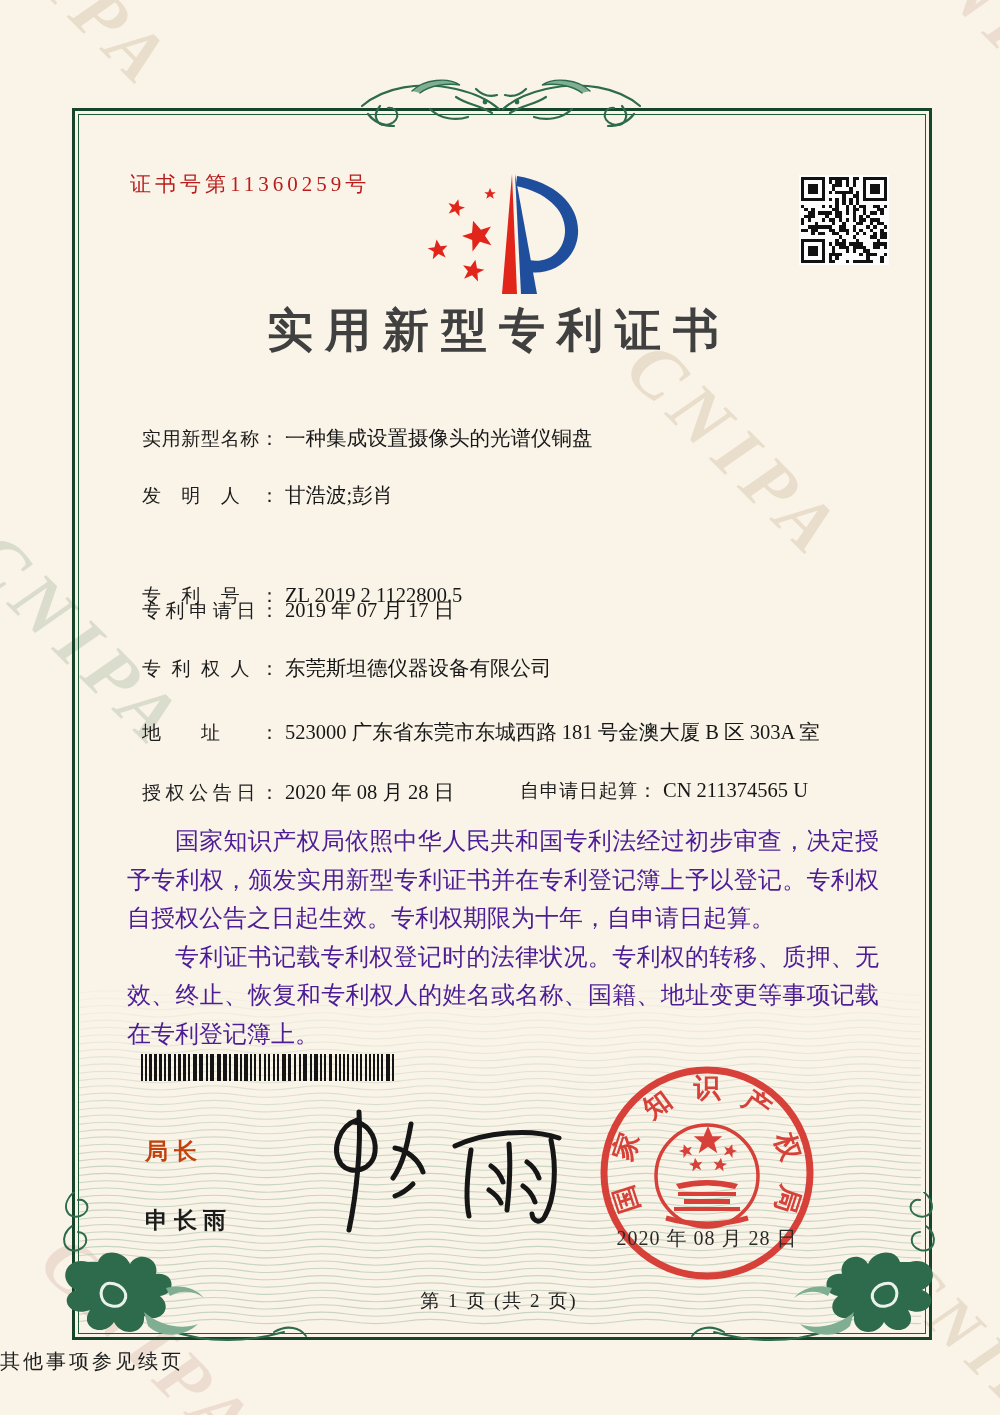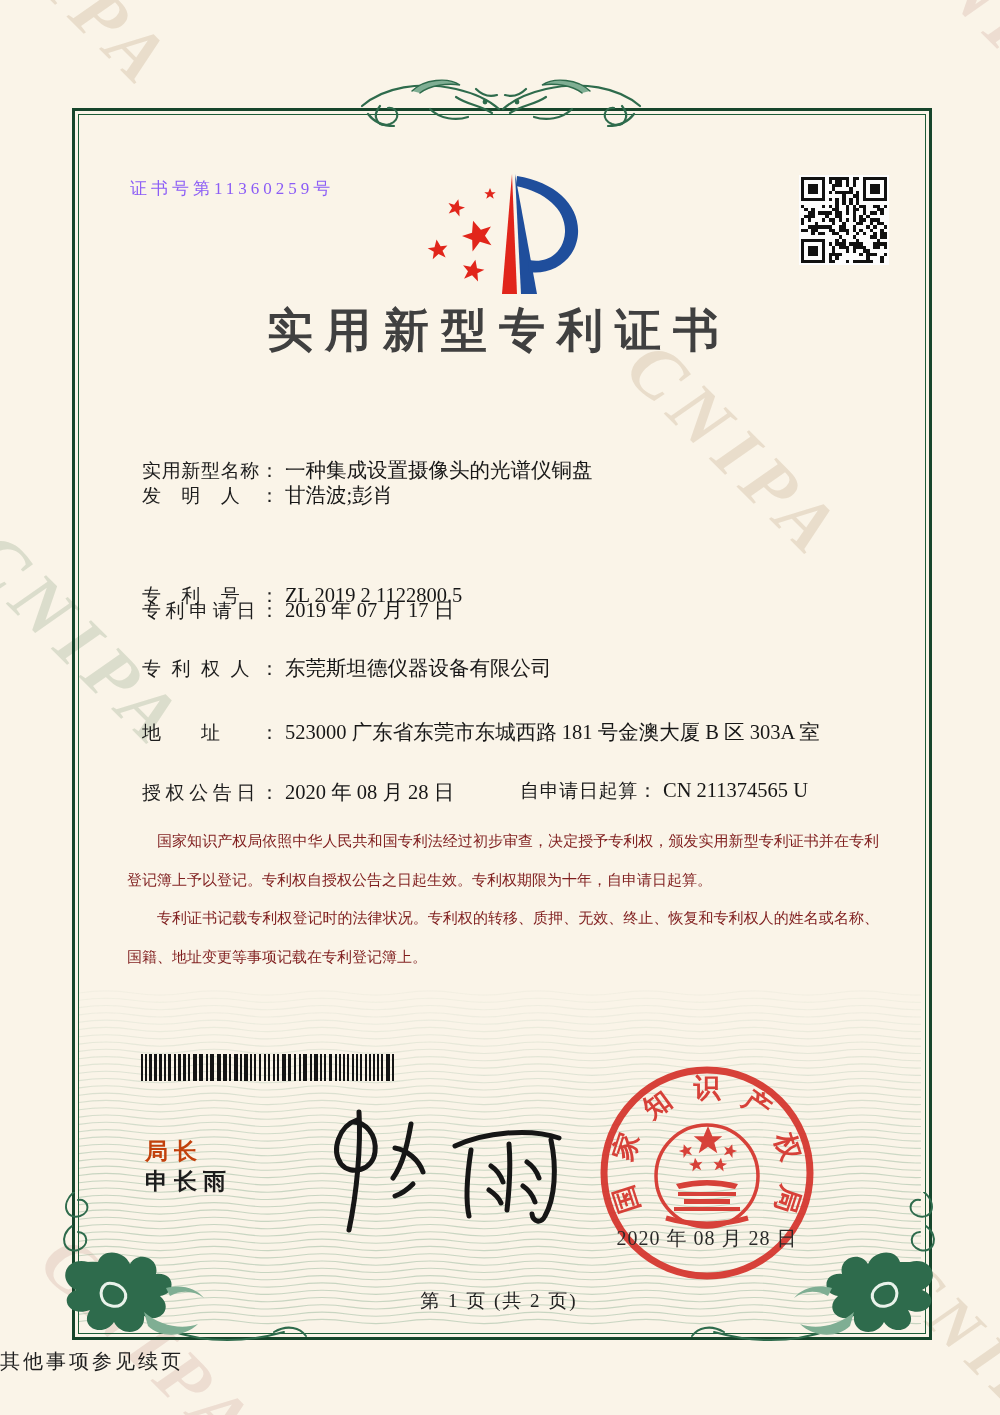--- a/index.html
+++ b/index.html
@@ -21,49 +21,49 @@
   
   .frame{
     position:absolute;left:72px;top:108px;width:854px;height:1226px;
     border:3px solid #16452b;
   }
   .frame-inner{
     position:absolute;inset:3px;border:1.5px solid #1d5c38;
   }
   
   .cert-no{
-    position:absolute;left:130px;top:170px;font-size:17px;letter-spacing:4px;color:#8b5cf6;margin-top:7px;
+    position:absolute;left:130px;top:170px;font-size:21px;letter-spacing:4px;color:#b91c1c;
   }
   .logo{position:absolute;left:418px;top:168px;}
   .qr{position:absolute;left:799px;top:175px;width:86px;height:86px;background:#fdfdfd;padding:2px;}
   .title{
     position:absolute;left:72px;top:300px;width:854px;text-align:center;
     font-size:46px;font-weight:bold;letter-spacing:12px;color:#404040;
   }
   
   .rows{position:absolute;left:142px;top:0;width:780px;}
   .row{position:absolute;white-space:nowrap;}
   .lbl{
     display:inline-block;width:137px;font-size:19px;color:#1d1d1d;
     text-align:justify;text-align-last:justify;text-justify:inter-character;
     vertical-align:baseline;
   }
   .val{font-size:20.5px;margin-left:6px;color:#171717;}
   .row .pair2{position:absolute;left:378px;top:0;white-space:nowrap;}
   
   .body-text{
     position:absolute;left:127px;top:822px;width:752px;
-    font-size:15px;line-height:38.5px;color:#7f1d1d;text-align:justify;
+    font-size:24px;line-height:38.5px;color:#4c1d95;text-align:justify;
   }
   .body-text p{margin:0;text-indent:2em;}
   
   .waves{position:absolute;left:79px;top:990px;pointer-events:none;}
   .barcode{position:absolute;left:141px;top:1054px;}
   .sign-title{position:absolute;left:145px;top:1136px;font-family:"Liberation Sans","DejaVu Sans",sans-serif;font-size:23px;font-weight:bold;letter-spacing:6px;color:#c2410c;}
-  .sign-name{position:absolute;left:145px;top:1166px;font-family:"Liberation Sans","DejaVu Sans",sans-serif;font-size:23px;font-weight:bold;letter-spacing:6px;color:#1c1c1c;text-align:right;}
+  .sign-name{position:absolute;left:145px;top:1205px;font-family:"Liberation Sans","DejaVu Sans",sans-serif;font-size:23px;font-weight:bold;letter-spacing:6px;color:#1c1c1c;text-align:right;}
   .signature{position:absolute;left:295px;top:1106px;}
   .seal{position:absolute;left:596px;top:1062px;opacity:.93;}
   .page-num{position:absolute;left:72px;top:1288px;width:854px;text-align:center;font-size:19px;letter-spacing:2px;color:#222;}
   .cont-note{position:absolute;left:0;top:1348px;width:1000px;text-align:left;font-size:20px;letter-spacing:3px;color:#1d1d1d;}
   .ornament{position:absolute;pointer-events:none;}
   .corner.right{transform:scaleX(-1);}
 </style>
 </head>
 <body>
 
@@ -488,21 +488,21 @@
       <rect x="17" y="24" width="1" height="1" fill="#111"></rect>
       <rect x="18" y="24" width="1" height="1" fill="#111"></rect>
       <rect x="19" y="24" width="1" height="1" fill="#111"></rect>
       <rect x="20" y="24" width="1" height="1" fill="#111"></rect>
       <rect x="23" y="24" width="1" height="1" fill="#111"></rect>
     </svg>
 
   <div class="title">实用新型专利证书</div>
 
   <div class="rows">
-    <div class="row" style="top:424px;margin-top:32px;">
+    <div class="row" style="top:424px;">
       <span class="lbl">实用新型名称：</span><span class="val">一种集成设置摄像头的光谱仪铜盘</span>
     </div>
     <div class="row" style="top:481px;">
       <span class="lbl">发明人：</span><span class="val">甘浩波;彭肖</span>
     </div>
     <div class="row" style="top:539px;margin-top:44px;">
       <span class="lbl">专利号：</span><span class="val">ZL 2019 2 1122800.5</span>
     </div>
     <div class="row" style="top:596px;">
       <span class="lbl">专利申请日：</span><span class="val">2019 年 07 月 17 日</span>

